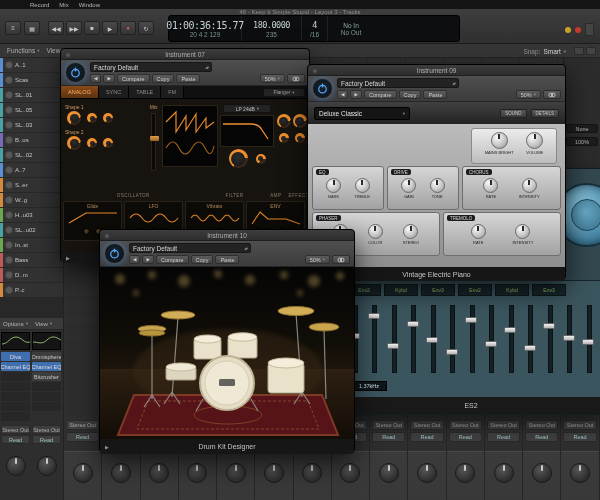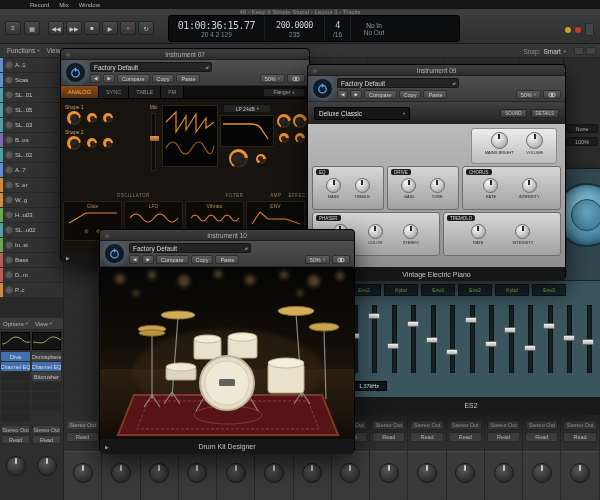--- a/index.html
+++ b/index.html
@@ -193,26 +193,26 @@
           <span>▶</span>
         </div>
       <div class="tbtn rec">
           <span>●</span>
         </div>
       <div class="tbtn">
           <span>↻</span>
         </div>
     </div>
     <div id="lcd">
-      <div class="lcell" style="width:96px">
+      <div class="lcell" style="width:73px">
         <span class="lmain">01:00:36:15.77</span>
         <span class="lsub">20 4 2 129</span>
       </div>
       <div class="lcell" style="width:60px">
-        <span class="lmain sm">200.0000</span>
+        <span class="lmain sm">180.0000</span>
         <span class="lsub">235</span>
       </div>
       <div class="lcell" style="width:26px">
         <span class="lmain sm">4</span>
         <span class="lsub">/16</span>
       </div>
       <div class="lcell" style="width:46px">
         <span class="lsub" style="color:#8fa5ad">No In</span>
         <span class="lsub">No Out</span>
       </div>

